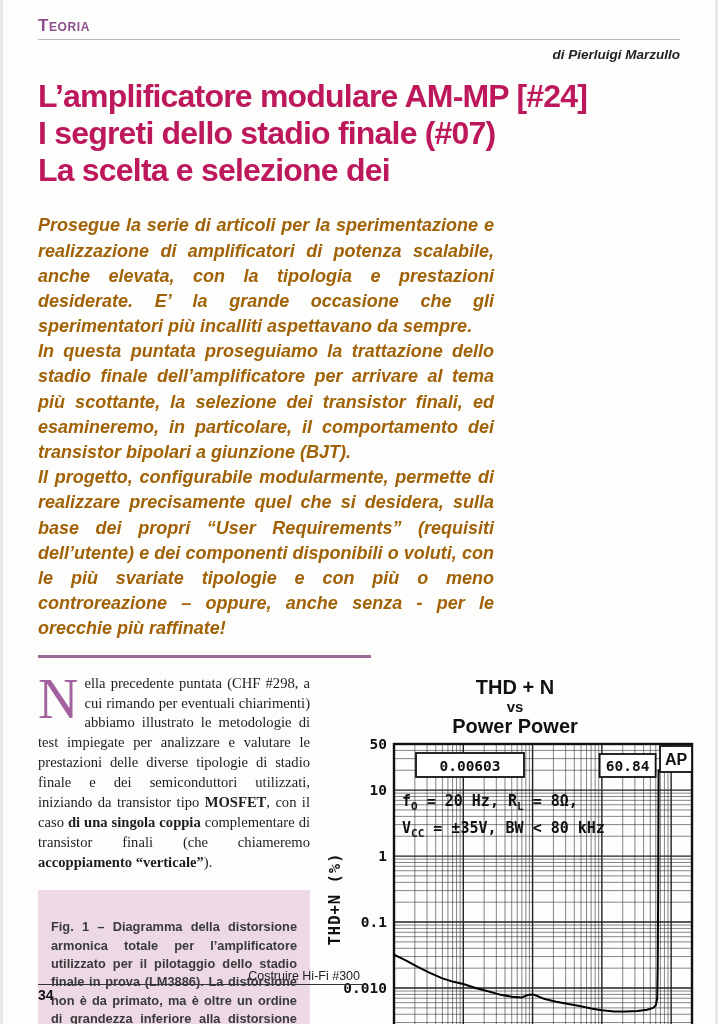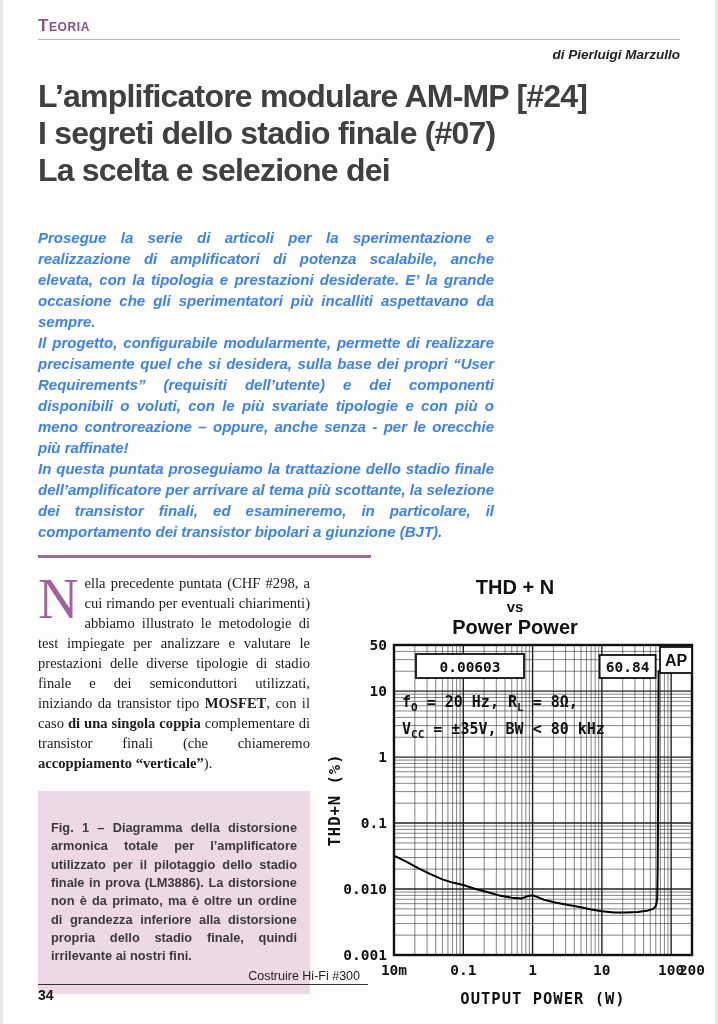--- a/index.html
+++ b/index.html
@@ -10,25 +10,25 @@
   }
   
   .kicker{font-family:"Liberation Sans",sans-serif;font-weight:700;color:#8d4f8c;
     font-size:12px;letter-spacing:.6px;}
   .kicker::first-letter{font-size:17px;}
   .kicker-rule{border:none;border-top:1.6px solid #b9b6c2;margin:3px 0 0 0;}
   .byline{text-align:right;font-family:"Liberation Sans",sans-serif;font-style:italic;
     font-weight:700;font-size:13.5px;color:#222;margin-top:7px;}
   
   .title{margin-top:16px;font-family:"Liberation Sans",sans-serif;font-weight:700;
-    color:#404040;font-size:32px;line-height:1.16;letter-spacing:-.8px;}
-  
-  .intro{margin-top:38px;width:456px;font-family:"Liberation Sans",sans-serif;
-    font-weight:700;font-style:italic;font-size:15px;line-height:1.4;
-    color:#3b82f6;text-align:justify;}
+    color:#be185d;font-size:32px;line-height:1.16;letter-spacing:-.8px;}
+  
+  .intro{margin-top:24px;width:456px;font-family:"Liberation Sans",sans-serif;
+    font-weight:700;font-style:italic;font-size:18px;line-height:1.4;
+    color:#a16207;text-align:justify;}
   .intro p{margin:0;}
   .intro-rule{border:none;border-top:3px solid #9c6b9a;width:333px;margin:13px 0 0 0;}
   
   .cols{display:flex;margin-top:16px;gap:14px;}
   .col-left{width:272px;flex:none;font-size:14.6px;line-height:1.37;text-align:justify;}
   .col-left p{margin:0;}
   .dropcap{float:left;font-size:56px;line-height:46px;color:#a2609e;
     padding:2px 6px 0 0;font-family:"Liberation Serif",serif;}
   .caption-box{margin-top:17px;background:#ecd9e5;padding:28px 13px;
     font-family:"Liberation Sans",sans-serif;font-weight:700;font-size:12.8px;
@@ -61,22 +61,22 @@
   <div class="byline">di Pierluigi Marzullo</div>
 
   <div class="title">
     <div>L’amplificatore modulare AM-MP [#24]</div>
     <div>I segreti dello stadio finale (#07)</div>
     <div>La scelta e selezione dei</div>
   </div>
 
   <div class="intro">
     <p>Prosegue la serie di articoli per la sperimentazione e realizzazione di amplificatori di potenza scalabile, anche elevata, con la tipologia e prestazioni desiderate. E’ la grande occasione che gli sperimentatori più incalliti aspettavano da sempre.</p>
+    <p>In questa puntata proseguiamo la trattazione dello stadio finale dell’amplificatore per arrivare al tema più scottante, la selezione dei transistor finali, ed esamineremo, in particolare, il comportamento dei transistor bipolari a giunzione (BJT).</p>
     <p>Il progetto, configurabile modularmente, permette di realizzare precisamente quel che si desidera, sulla base dei propri “User Requirements” (requisiti dell’utente) e dei componenti disponibili o voluti, con le più svariate tipologie e con più o meno controreazione – oppure, anche senza - per le orecchie più raffinate!</p>
-    <p>In questa puntata proseguiamo la trattazione dello stadio finale dell’amplificatore per arrivare al tema più scottante, la selezione dei transistor finali, ed esamineremo, in particolare, il comportamento dei transistor bipolari a giunzione (BJT).</p>
   </div>
 
   <hr class="intro-rule">
 
   <div class="cols">
 
     <div class="col-left">
       <p><span class="dropcap">N</span><span>ella precedente puntata (CHF #298, a cui rimando per eventuali chiarimenti) abbiamo illustrato le metodologie di test impiegate per analizzare e valutare le prestazioni delle diverse tipologie di stadio finale e dei semiconduttori utilizzati, iniziando da transistor tipo </span><b>MOSFET</b><span>, con il caso </span><b>di una singola coppia</b><span> complementare di transistor finali (che chiameremo </span><b>accoppiamento “verticale”</b><span>).</span></p>
 
       <div class="caption-box">

